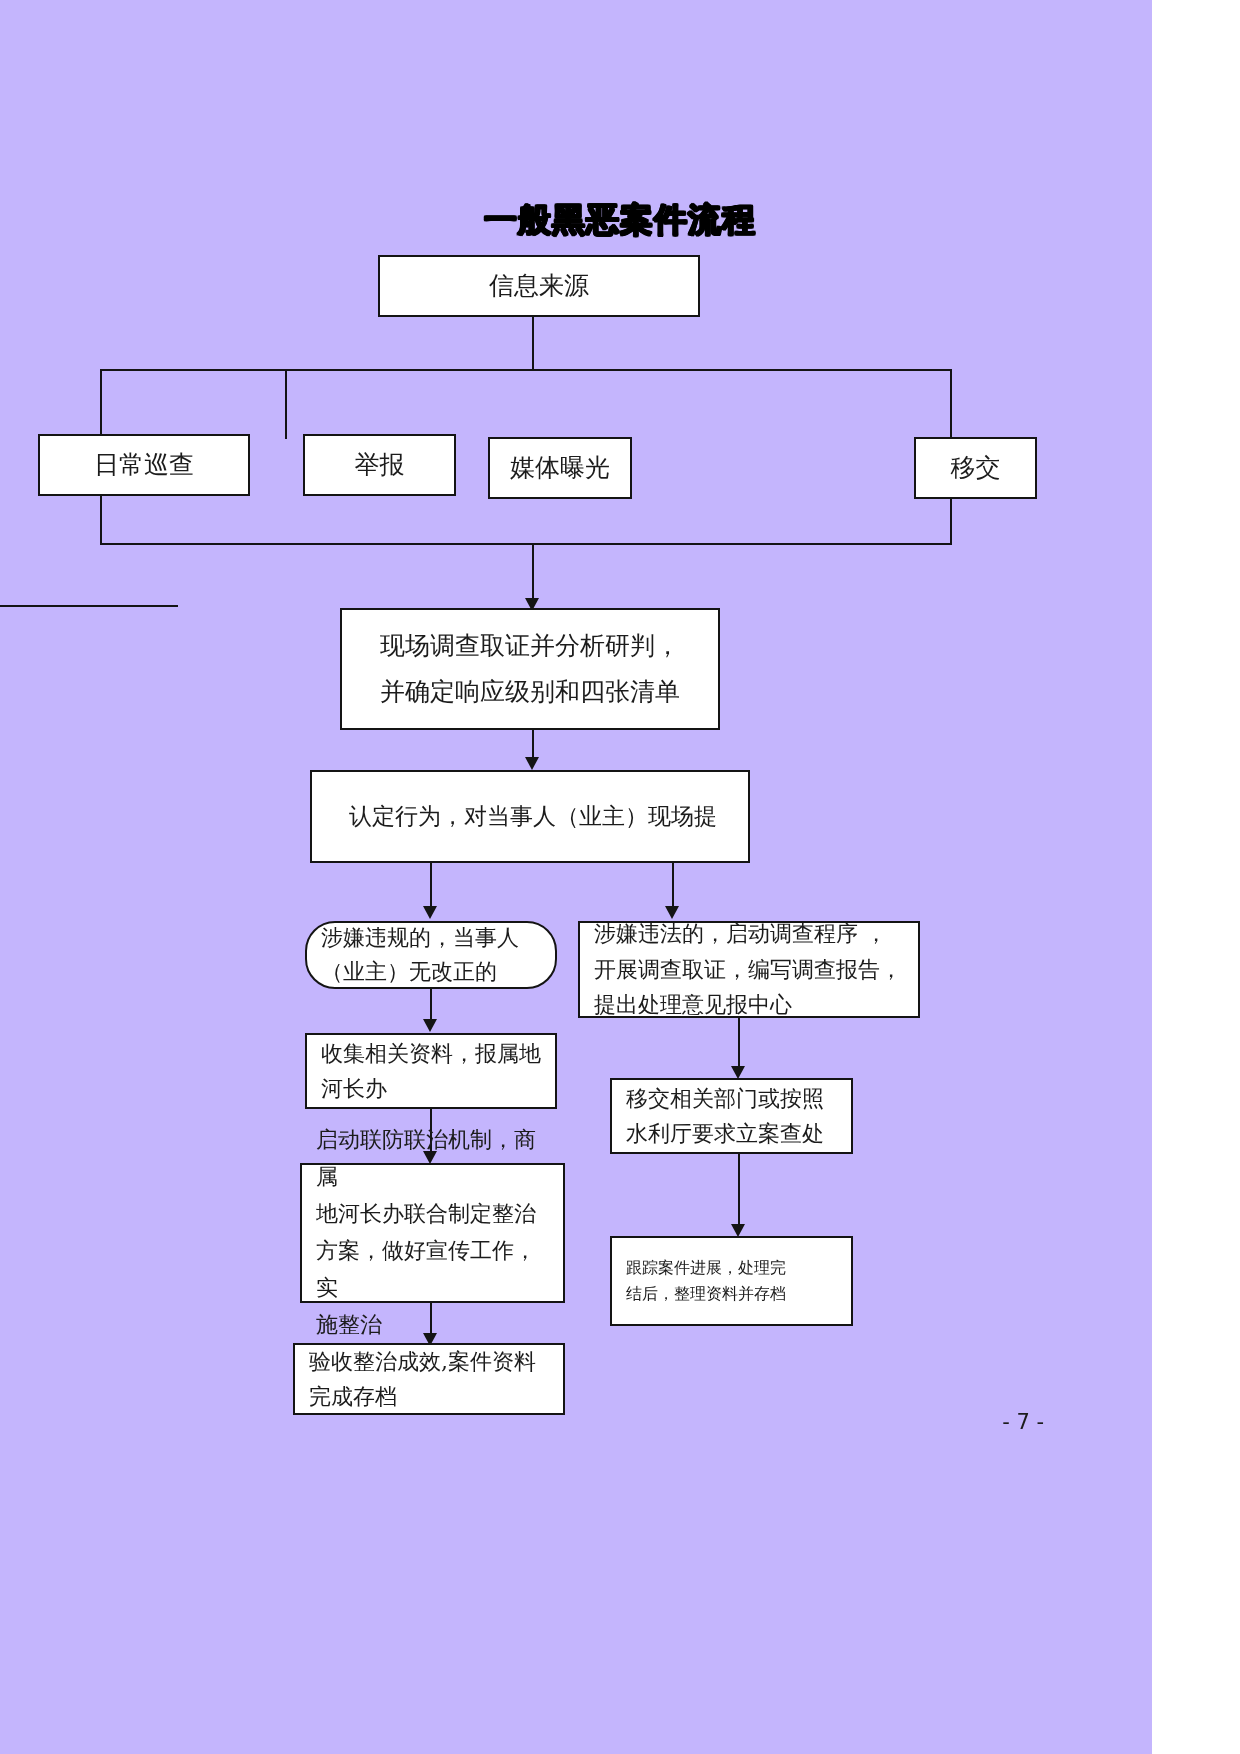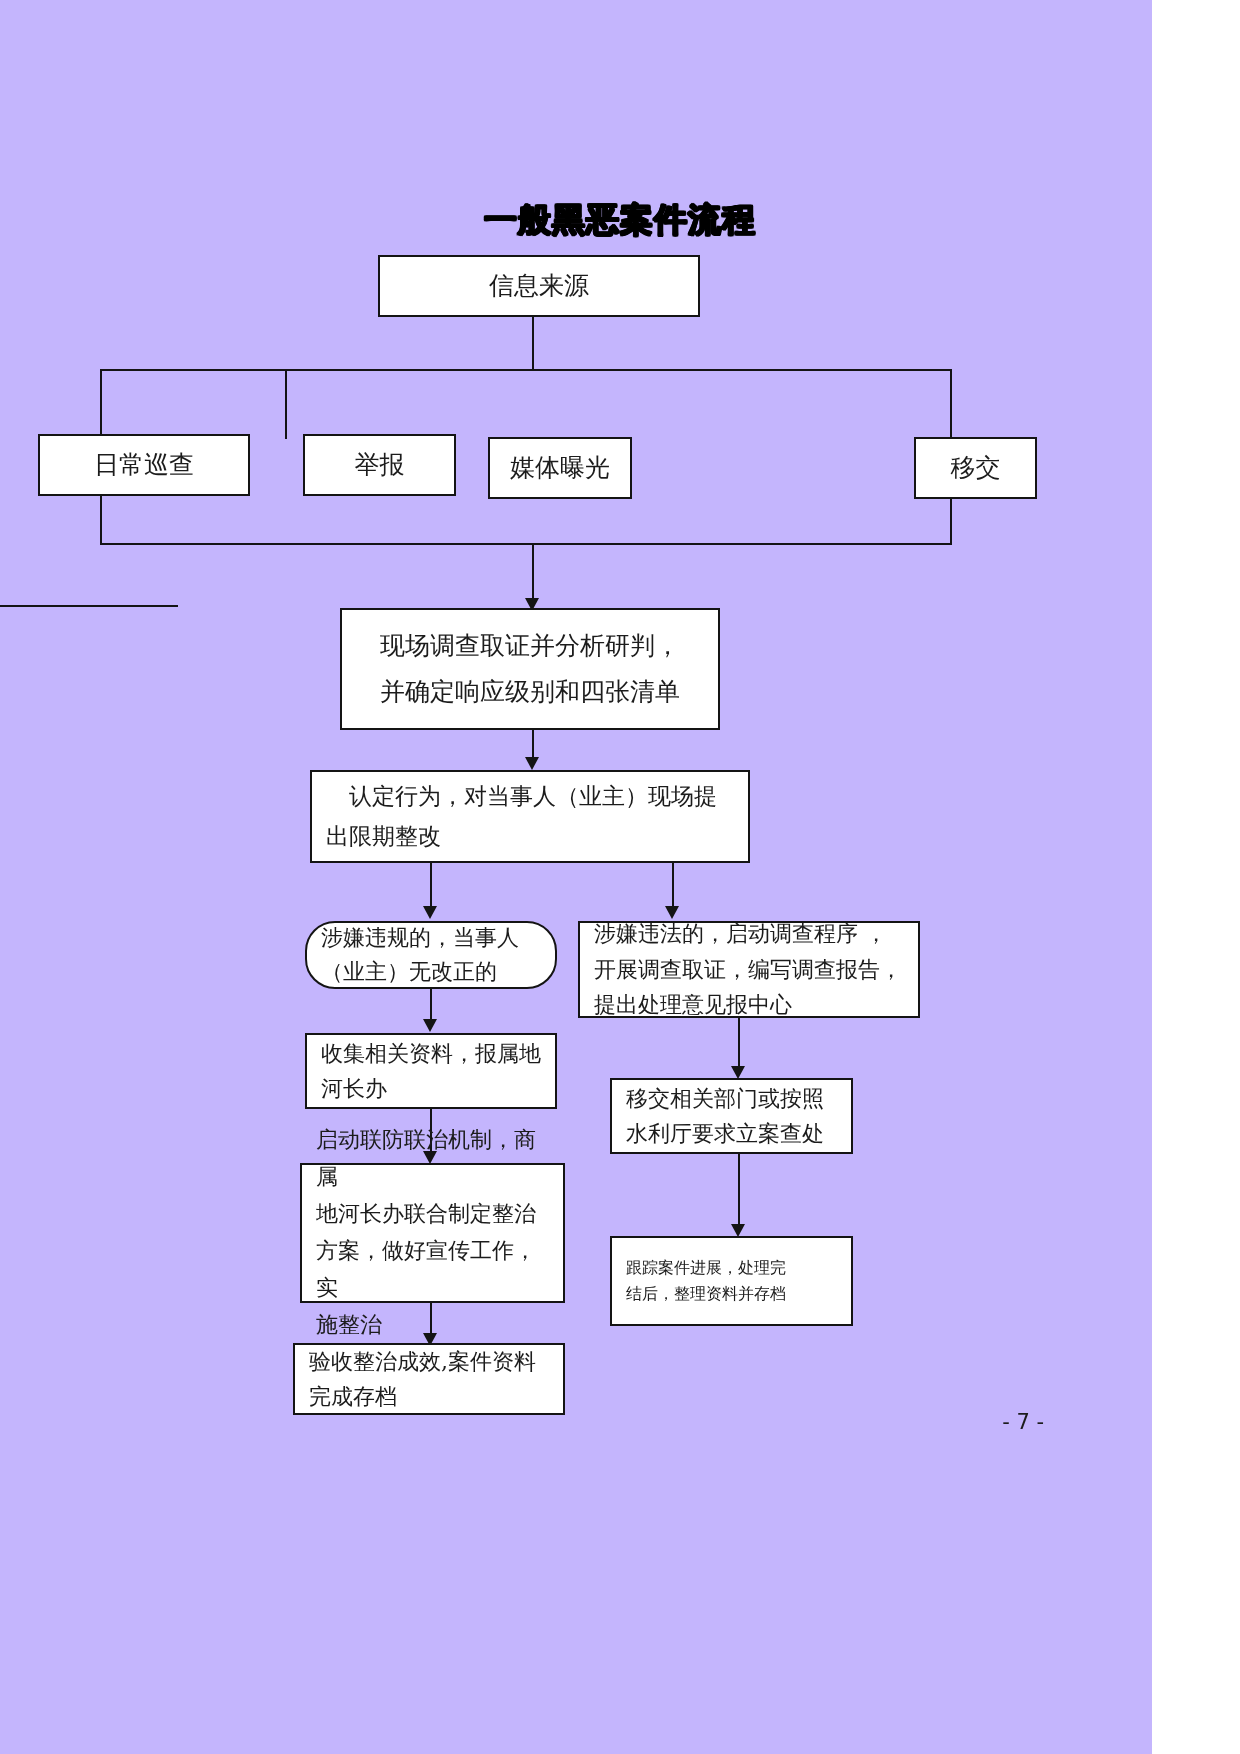--- a/index.html
+++ b/index.html
@@ -132,21 +132,20 @@
   <div class="node wide-center" style="left:340px; top:608px; width:380px; height:122px; font-size:25px; line-height:1.85;">
     <span>现场调查取证并分析研判，</span>
     <span>并确定响应级别和四张清单</span>
   </div>
 
   <div class="vline" style="left:532px; top:730px; height:34px;"></div>
   <div class="arrowhead" style="left:525px; top:757px;"></div>
 
   <div class="node lead" style="left:310px; top:770px; width:440px; height:93px; font-size:23px; line-height:1.7;">
     <span>　认定行为，对当事人（业主）现场提</span>
-    <span>出限期整改</span>
   </div>
 
   <div class="vline" style="left:430px; top:863px; height:50px;"></div>
   <div class="arrowhead" style="left:423px; top:906px;"></div>
 
   <div class="vline" style="left:672px; top:863px; height:50px;"></div>
   <div class="arrowhead" style="left:665px; top:906px;"></div>
 
   <div class="node lead" style="left:305px; top:921px; width:252px; height:68px; font-size:22px; line-height:1.55;border-radius:30px;">
     <span>涉嫌违规的，当事人

